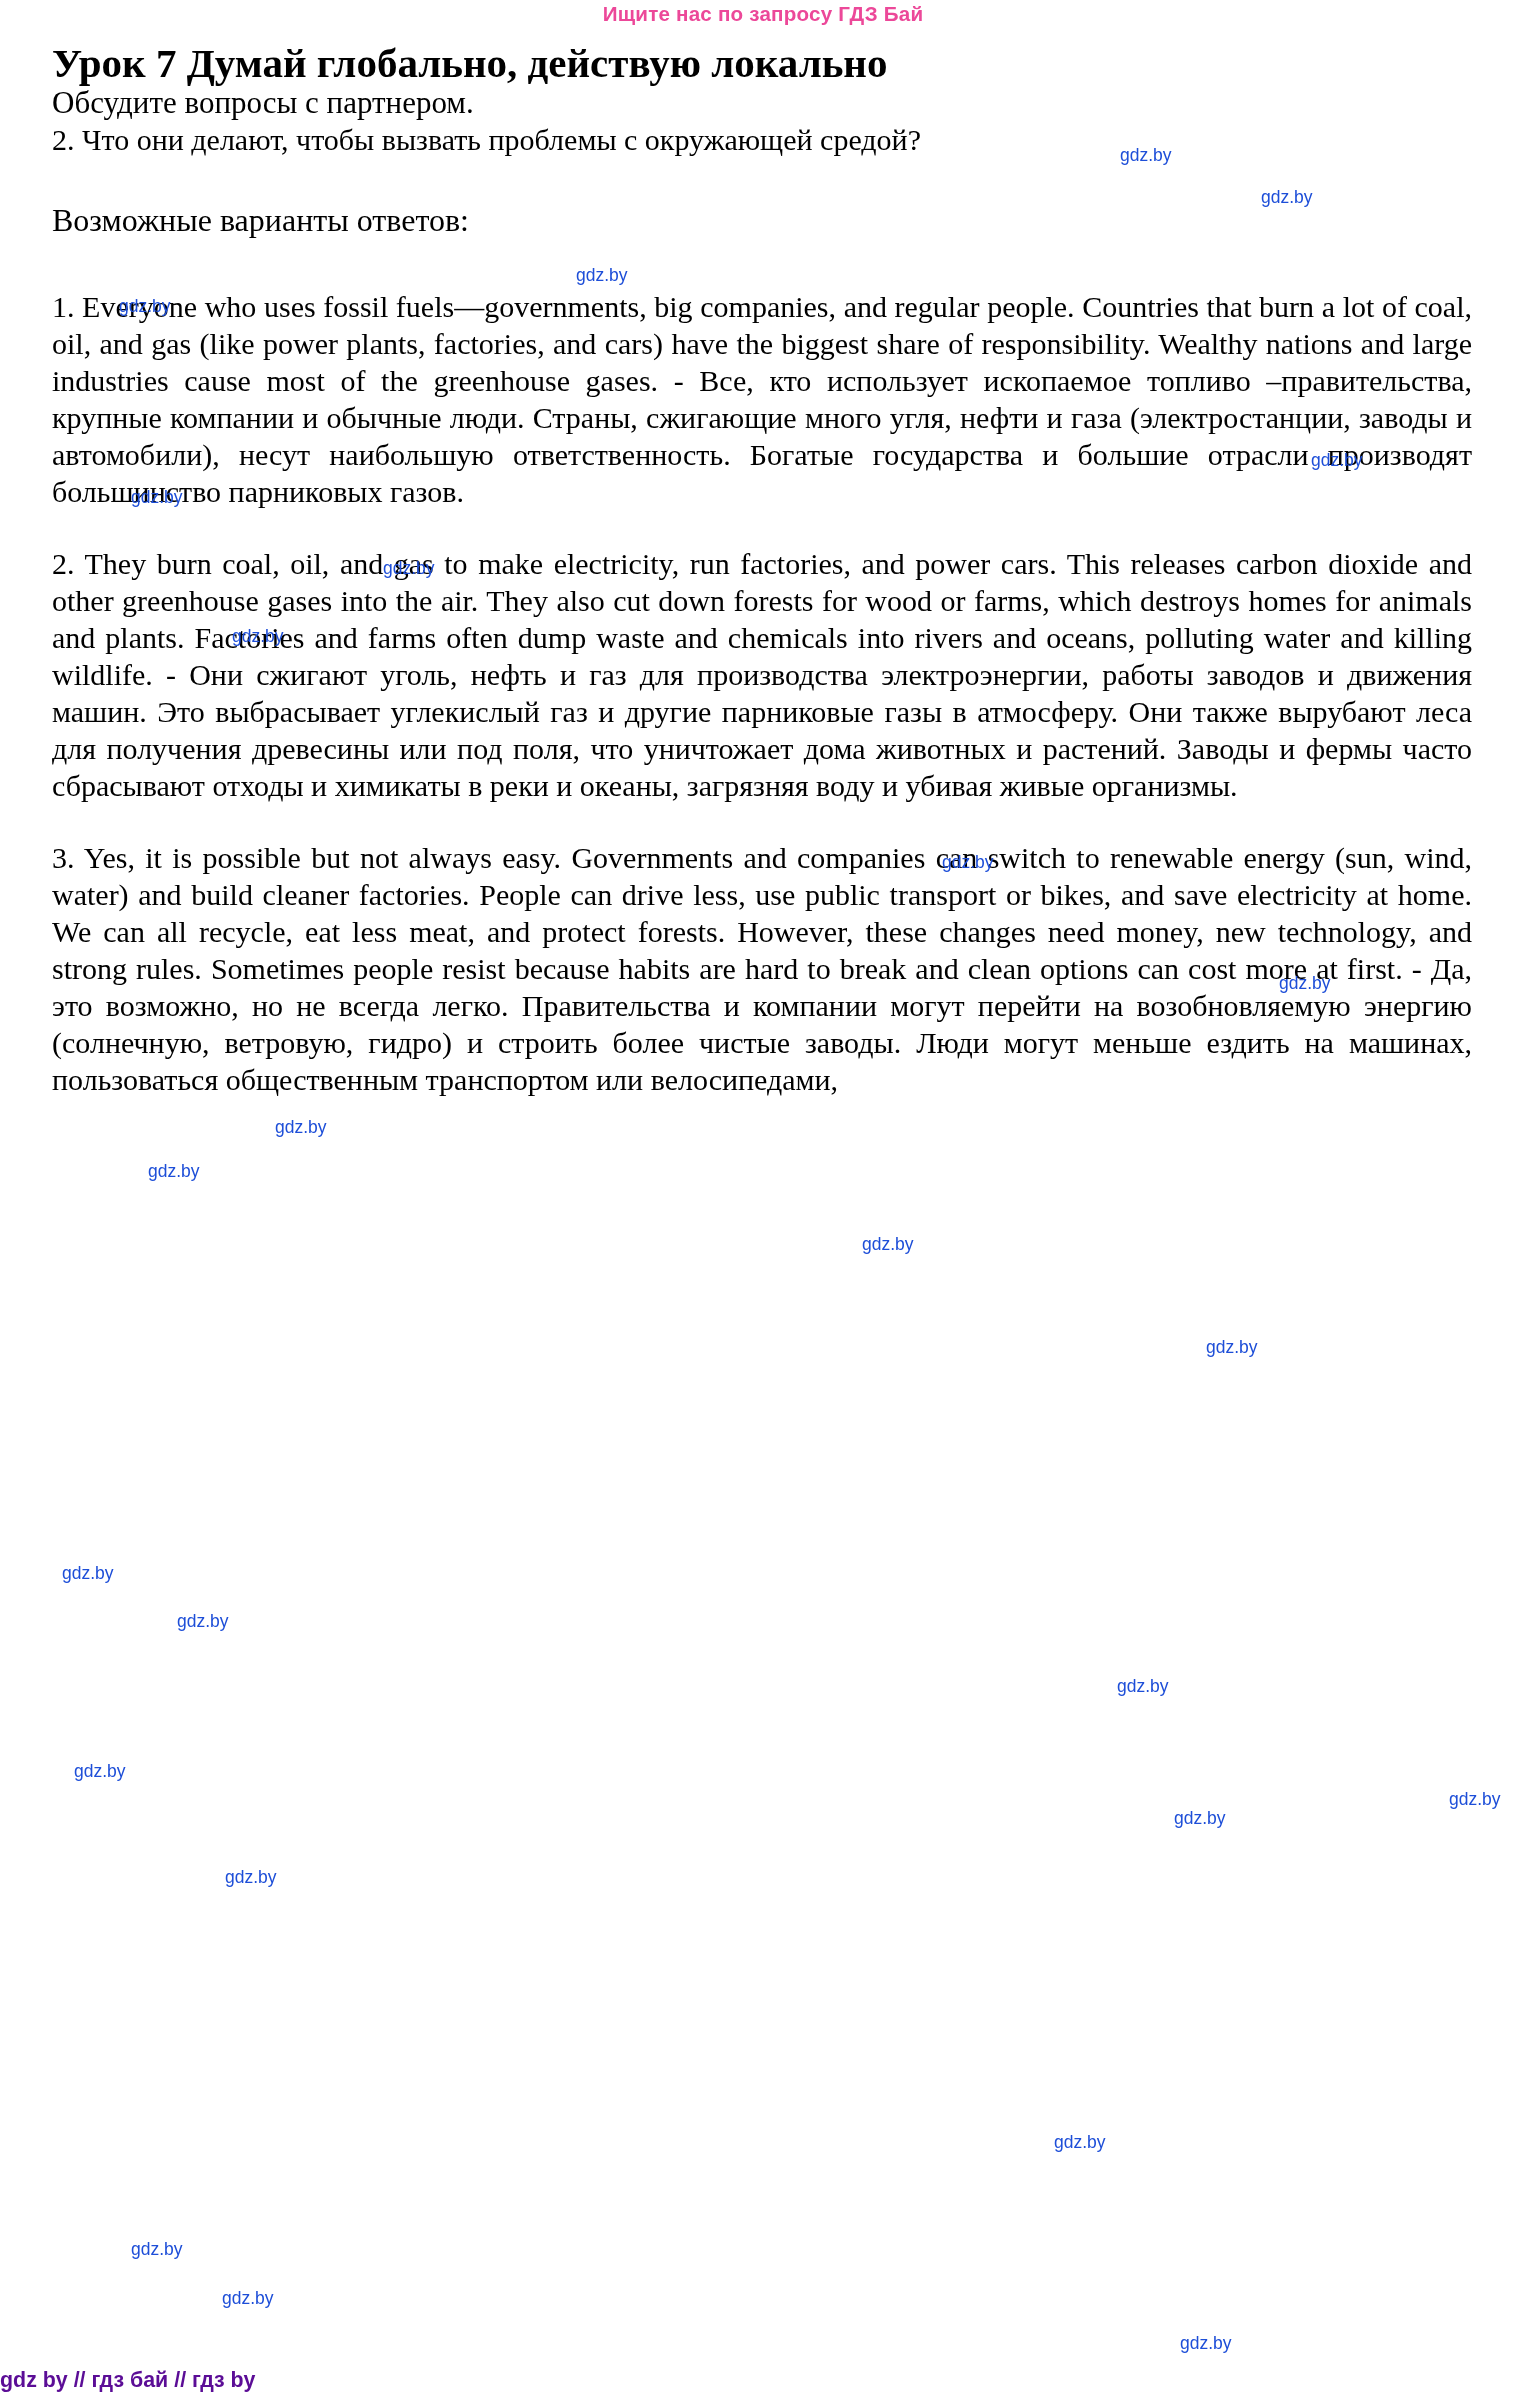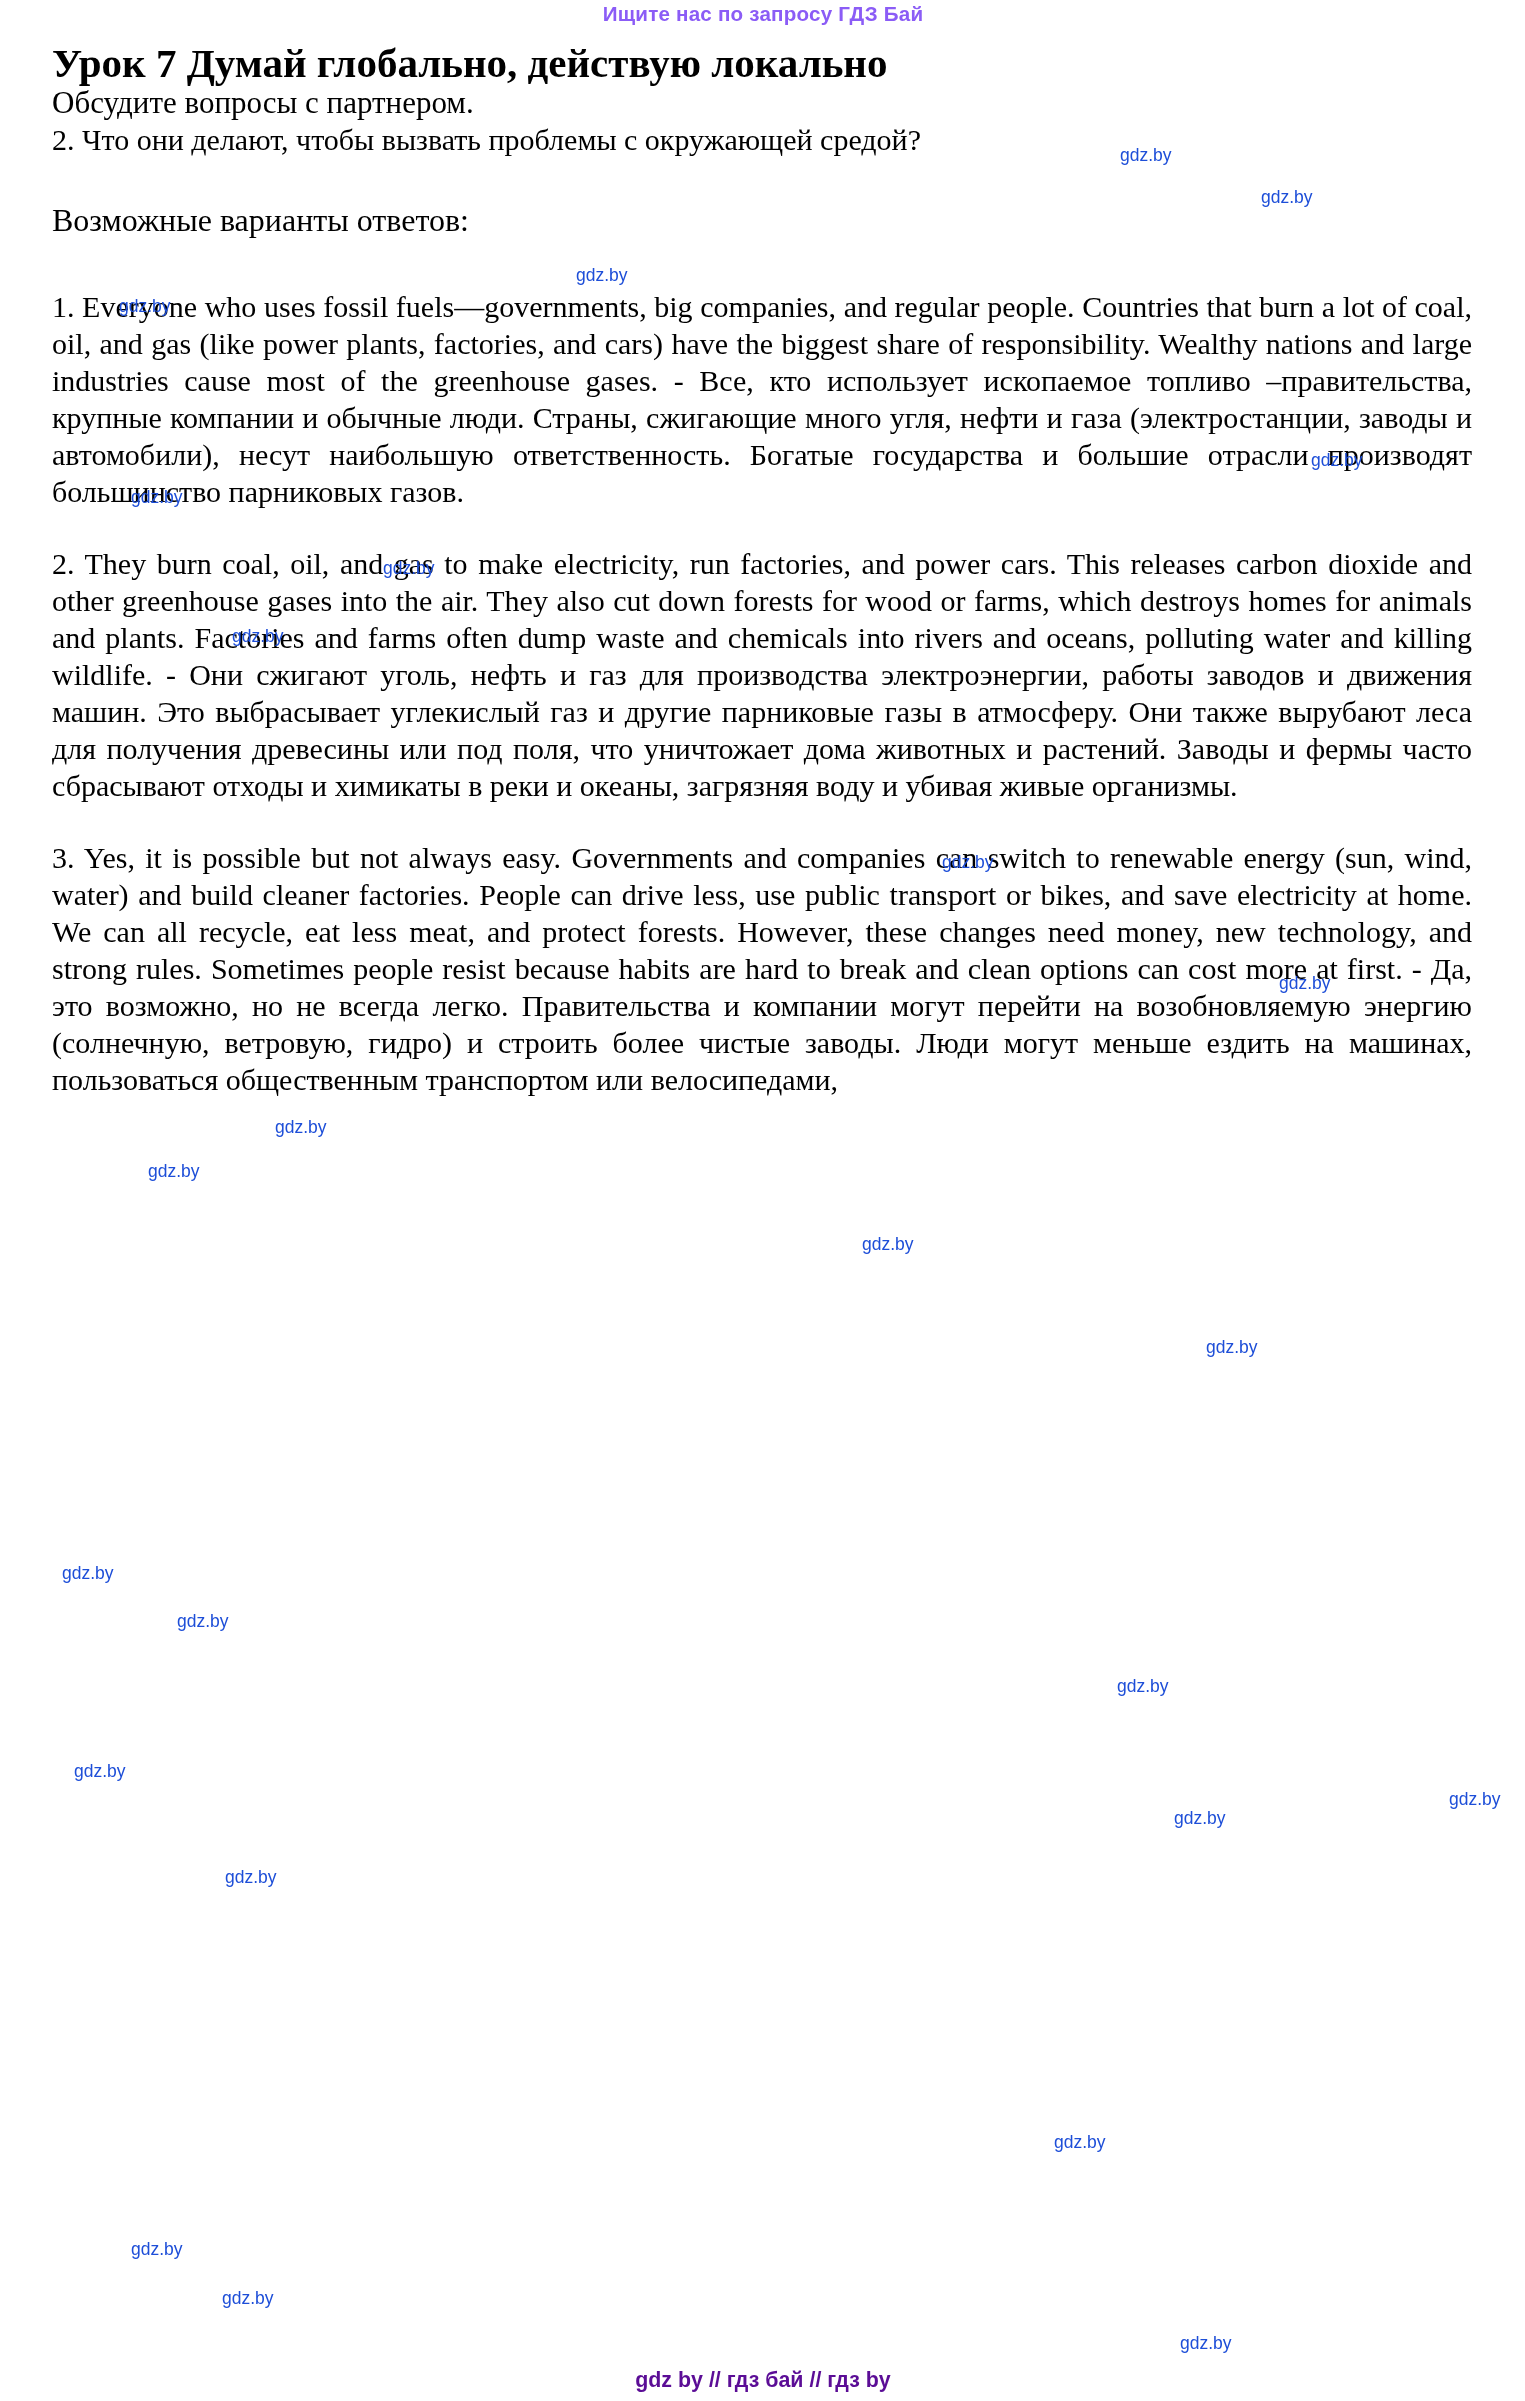--- a/index.html
+++ b/index.html
@@ -17,21 +17,21 @@
     color: #000000;
   }
 
   
   .promo-banner {
     position: absolute;
     top: 1.6px;
     left: 0;
     width: 1526px;
     text-align: center;
-    color: #8b5cf6;
+    color: #ec4899;
     font-family: "Liberation Sans", "DejaVu Sans", sans-serif;
     font-size: 20.6px;
     font-weight: 700;
     letter-spacing: 0.2px;
     line-height: 24px;
     white-space: nowrap;
   }
 
   
   .content {
@@ -104,21 +104,21 @@
     white-space: nowrap;
     pointer-events: none;
   }
 
   
   .footer {
     position: absolute;
     left: 0;
     bottom: 8px;
     width: 1526px;
-    text-align: center;
+    text-align: left;
     color: #5b0d96;
     font-family: "Liberation Sans", "DejaVu Sans", sans-serif;
     font-size: 21.4px;
     font-weight: 700;
     line-height: 25.4px;
     white-space: nowrap;
   }
 </style>
 </head>
 <body>

